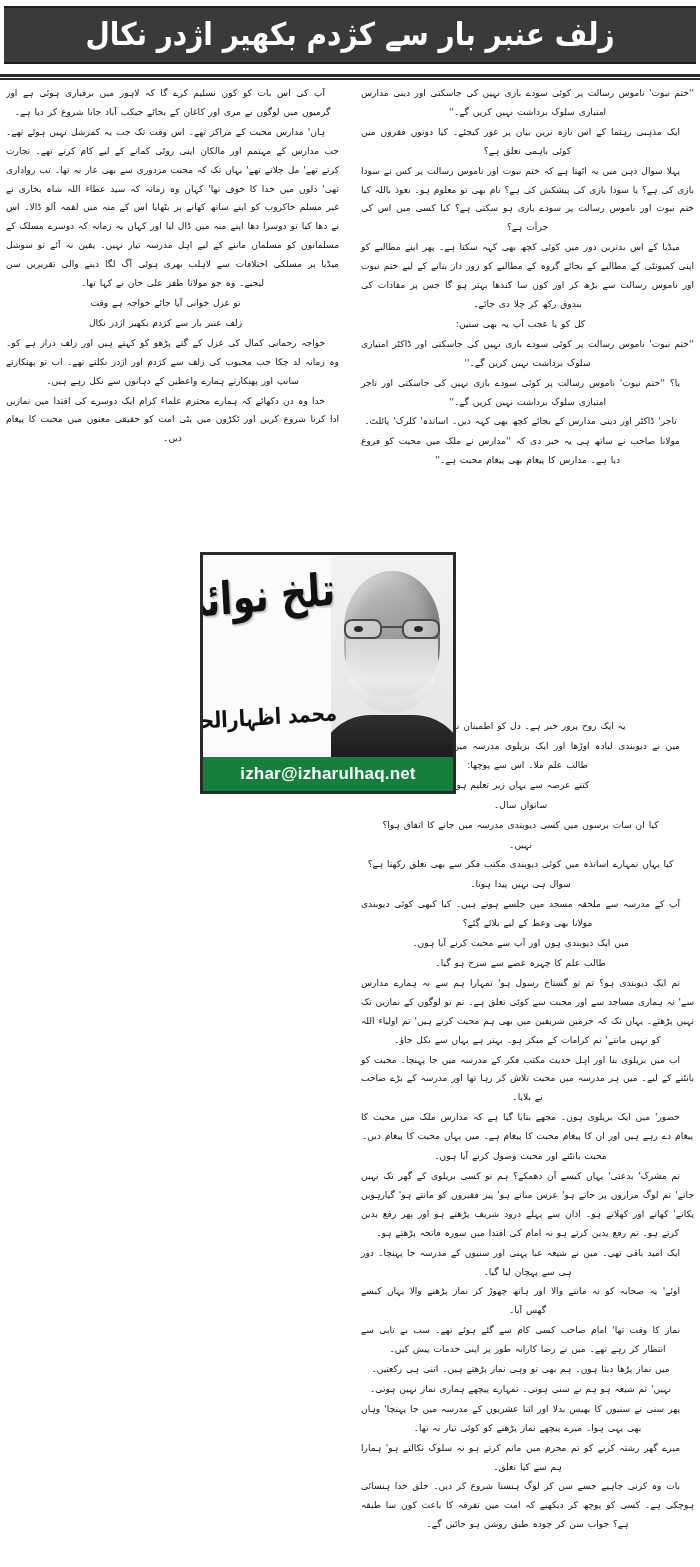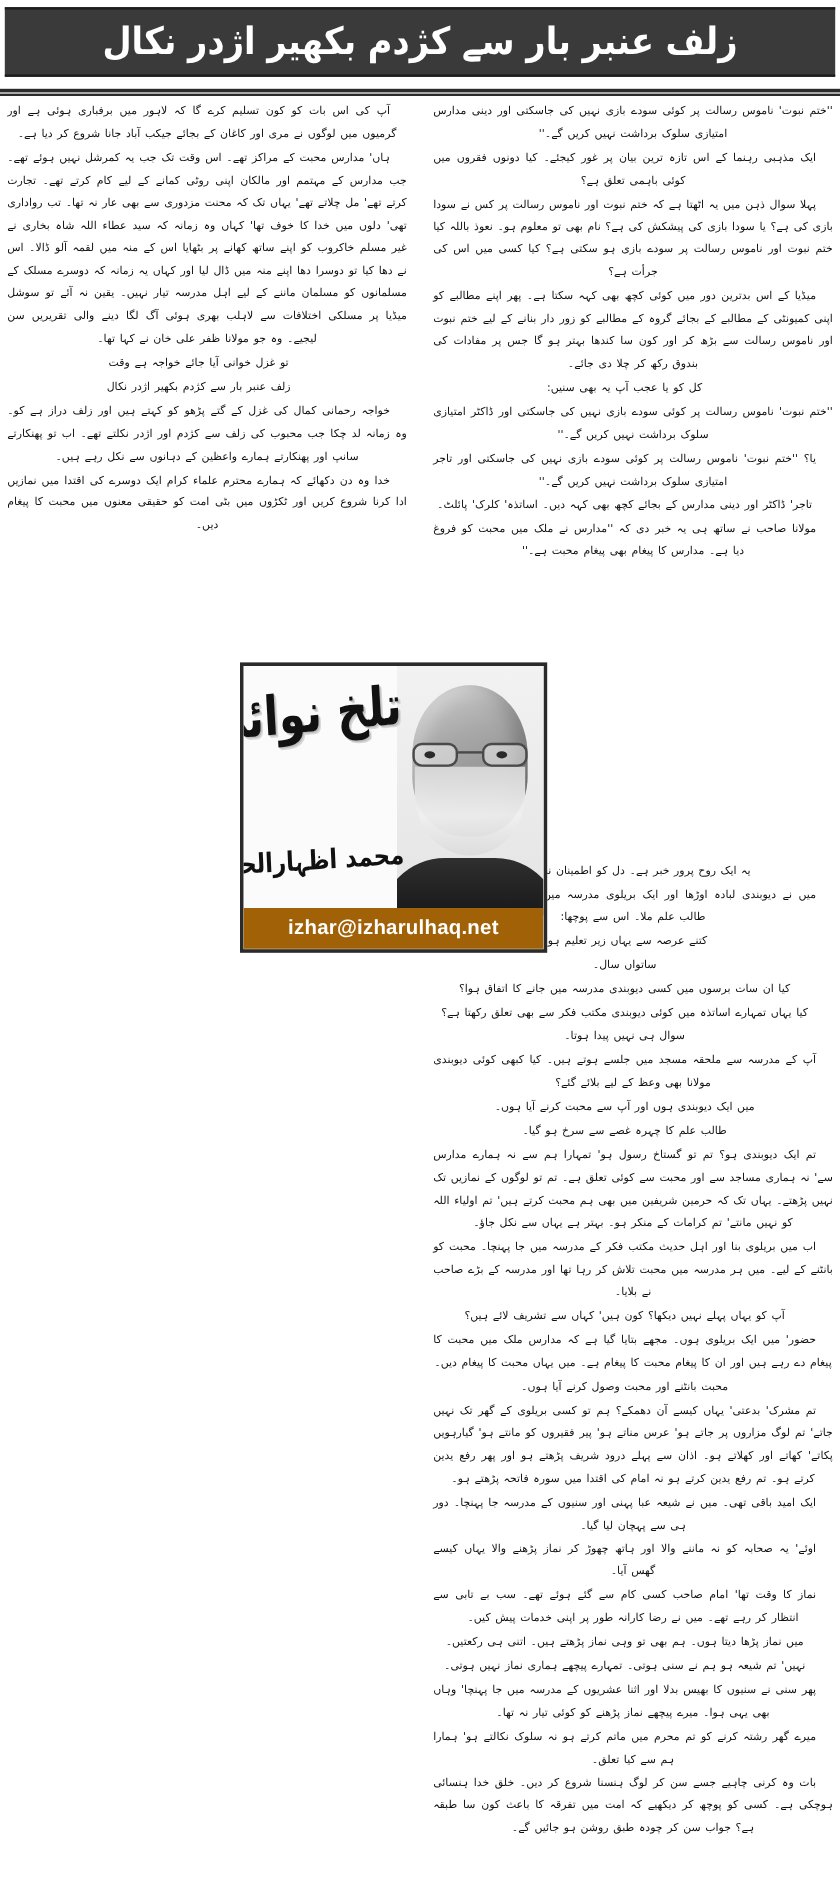--- a/index.html
+++ b/index.html
@@ -202,21 +202,21 @@
     color: #111;
     direction: rtl;
     transform: scaleY(1.18) rotate(-3deg);
     white-space: nowrap;
   }
   .logo-email {
     position: absolute;
     left: 0; bottom: 0;
     width: 100%;
     height: 34px;
-    background: #a16207;
+    background: #15803d;
     color: #ffffff;
     direction: ltr;
     display: flex;
     align-items: center;
     justify-content: center;
     font-family: "Liberation Sans", sans-serif;
     font-size: 17px;
     font-weight: 700;
     letter-spacing: .2px;
   }
@@ -240,28 +240,28 @@
     <p class="quote">''ختم نبوت' ناموس رسالت پر کوئی سودے بازی نہیں کی جاسکتی اور ڈاکٹر امتیازی سلوک برداشت نہیں کریں گے۔''</p>
     <p>یا؟ ''ختم نبوت' ناموس رسالت پر کوئی سودے بازی نہیں کی جاسکتی اور تاجر امتیازی سلوک برداشت نہیں کریں گے۔''</p>
     <p>تاجر' ڈاکٹر اور دینی مدارس کے بجائے کچھ بھی کہہ دیں۔ اساتذہ' کلرک' پائلٹ۔</p>
     <p>مولانا صاحب نے ساتھ ہی یہ خبر دی کہ ''مدارس نے ملک میں محبت کو فروغ دیا ہے۔ مدارس کا پیغام بھی پیغام محبت ہے۔''</p>
     <div class="logo-spacer"></div>
     <p>یہ ایک روح پرور خبر ہے۔ دل کو اطمینان نصیب ہوا۔</p>
     <p>میں نے دیوبندی لبادہ اوڑھا اور ایک بریلوی مدرسہ میں جا دھمکا۔ ایک سینئر طالب علم ملا۔ اس سے پوچھا:</p>
     <p>کتنے عرصہ سے یہاں زیر تعلیم ہو؟</p>
     <p>ساتواں سال۔</p>
     <p>کیا ان سات برسوں میں کسی دیوبندی مدرسہ میں جانے کا اتفاق ہوا؟</p>
+    <p>نہیں۔</p>
     <p>کیا یہاں تمہارے اساتذہ میں کوئی دیوبندی مکتب فکر سے بھی تعلق رکھتا ہے؟</p>
     <p>سوال ہی نہیں پیدا ہوتا۔</p>
     <p>آپ کے مدرسہ سے ملحقہ مسجد میں جلسے ہوتے ہیں۔ کیا کبھی کوئی دیوبندی مولانا بھی وعظ کے لیے بلائے گئے؟</p>
     <p>میں ایک دیوبندی ہوں اور آپ سے محبت کرنے آیا ہوں۔</p>
     <p>طالب علم کا چہرہ غصے سے سرخ ہو گیا۔</p>
     <p>تم ایک دیوبندی ہو؟ تم تو گستاخ رسول ہو' تمہارا ہم سے نہ ہمارے مدارس سے' نہ ہماری مساجد سے اور محبت سے کوئی تعلق ہے۔ تم تو لوگوں کے نمازیں تک نہیں پڑھتے۔ یہاں تک کہ حرمین شریفین میں بھی ہم محبت کرتے ہیں' تم اولیاء اللہ کو نہیں مانتے' تم کرامات کے منکر ہو۔ بہتر ہے یہاں سے نکل جاؤ۔</p>
     <p>اب میں بریلوی بنا اور اہل حدیث مکتب فکر کے مدرسہ میں جا پہنچا۔ محبت کو بانٹنے کے لیے۔ میں ہر مدرسہ میں محبت تلاش کر رہا تھا اور مدرسہ کے بڑے صاحب نے بلایا۔</p>
-    <p>آپ کو یہاں پہلے نہیں دیکھا؟ کون ہیں' کہاں سے تشریف لائے ہیں؟</p>
     <p>حضور' میں ایک بریلوی ہوں۔ مجھے بتایا گیا ہے کہ مدارس ملک میں محبت کا پیغام دے رہے ہیں اور ان کا پیغام محبت کا پیغام ہے۔ میں یہاں محبت کا پیغام دیں۔</p>
     <p>محبت بانٹنے اور محبت وصول کرنے آیا ہوں۔</p>
     <p>تم مشرک' بدعتی' یہاں کیسے آن دھمکے؟ ہم تو کسی بریلوی کے گھر تک نہیں جاتے' تم لوگ مزاروں پر جاتے ہو' عرس مناتے ہو' پیر فقیروں کو مانتے ہو' گیارہویں پکاتے' کھاتے اور کھلاتے ہو۔ اذان سے پہلے درود شریف پڑھتے ہو اور پھر رفع یدین کرتے ہو۔ تم رفع یدین کرتے ہو نہ امام کی اقتدا میں سورہ فاتحہ پڑھتے ہو۔</p>
     <p>ایک امید باقی تھی۔ میں نے شیعہ عبا پہنی اور سنیوں کے مدرسہ جا پہنچا۔ دور ہی سے پہچان لیا گیا۔</p>
     <p>اوئے' یہ صحابہ کو نہ ماننے والا اور ہاتھ چھوڑ کر نماز پڑھنے والا یہاں کیسے گھس آیا۔</p>
     <p>نماز کا وقت تھا' امام صاحب کسی کام سے گئے ہوئے تھے۔ سب بے تابی سے انتظار کر رہے تھے۔ میں نے رضا کارانہ طور پر اپنی خدمات پیش کیں۔</p>
     <p>میں نماز پڑھا دیتا ہوں۔ ہم بھی تو وہی نماز پڑھتے ہیں۔ اتنی ہی رکعتیں۔</p>
     <p>نہیں' تم شیعہ ہو ہم نے سنی ہوتی۔ تمہارے پیچھے ہماری نماز نہیں ہوتی۔</p>
     <p>پھر سنی نے سنیوں کا بھیس بدلا اور اثنا عشریوں کے مدرسہ میں جا پہنچا' وہاں بھی یہی ہوا۔ میرے پیچھے نماز پڑھنے کو کوئی تیار نہ تھا۔</p>
     <p>میرے گھر رشتہ کرنے کو تم محرم میں ماتم کرتے ہو نہ سلوک نکالتے ہو' ہمارا ہم سے کیا تعلق۔</p>

